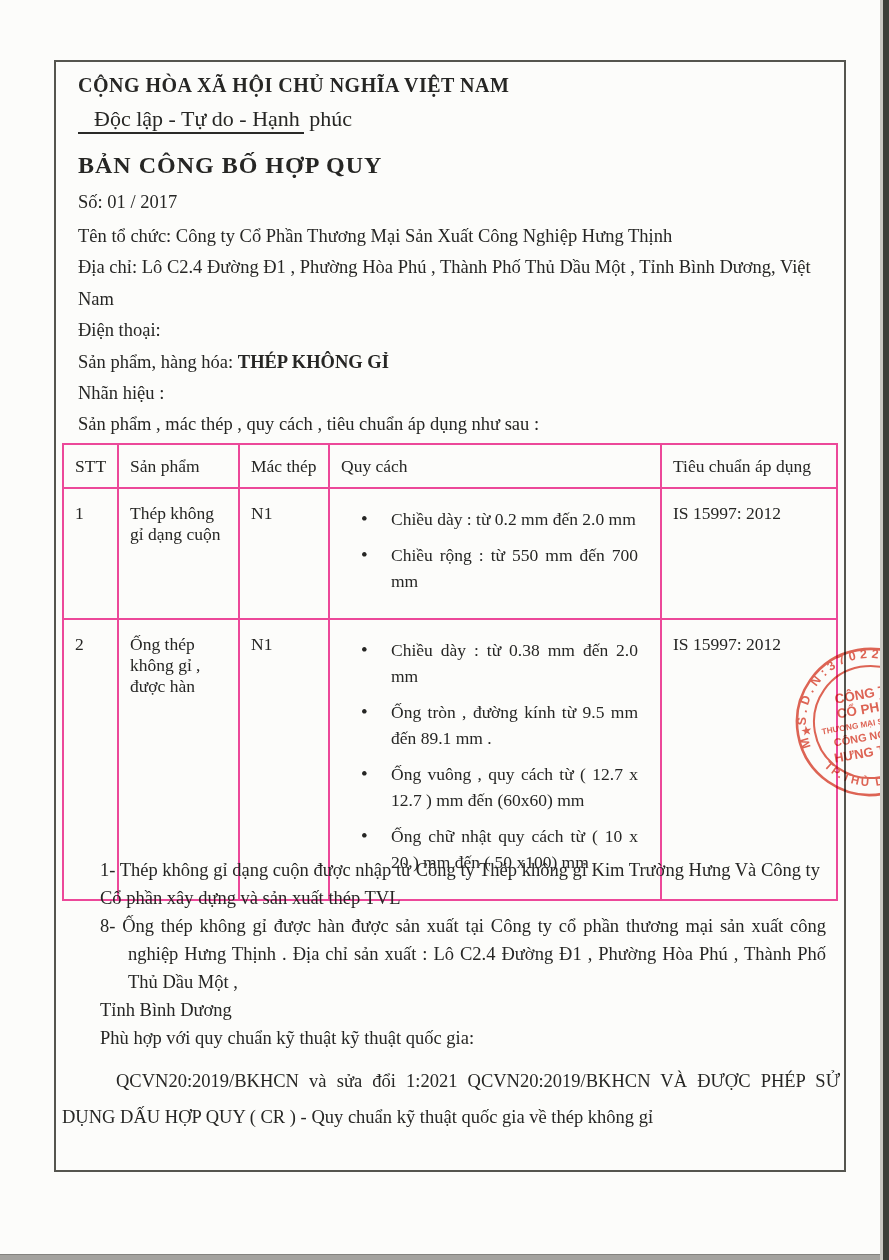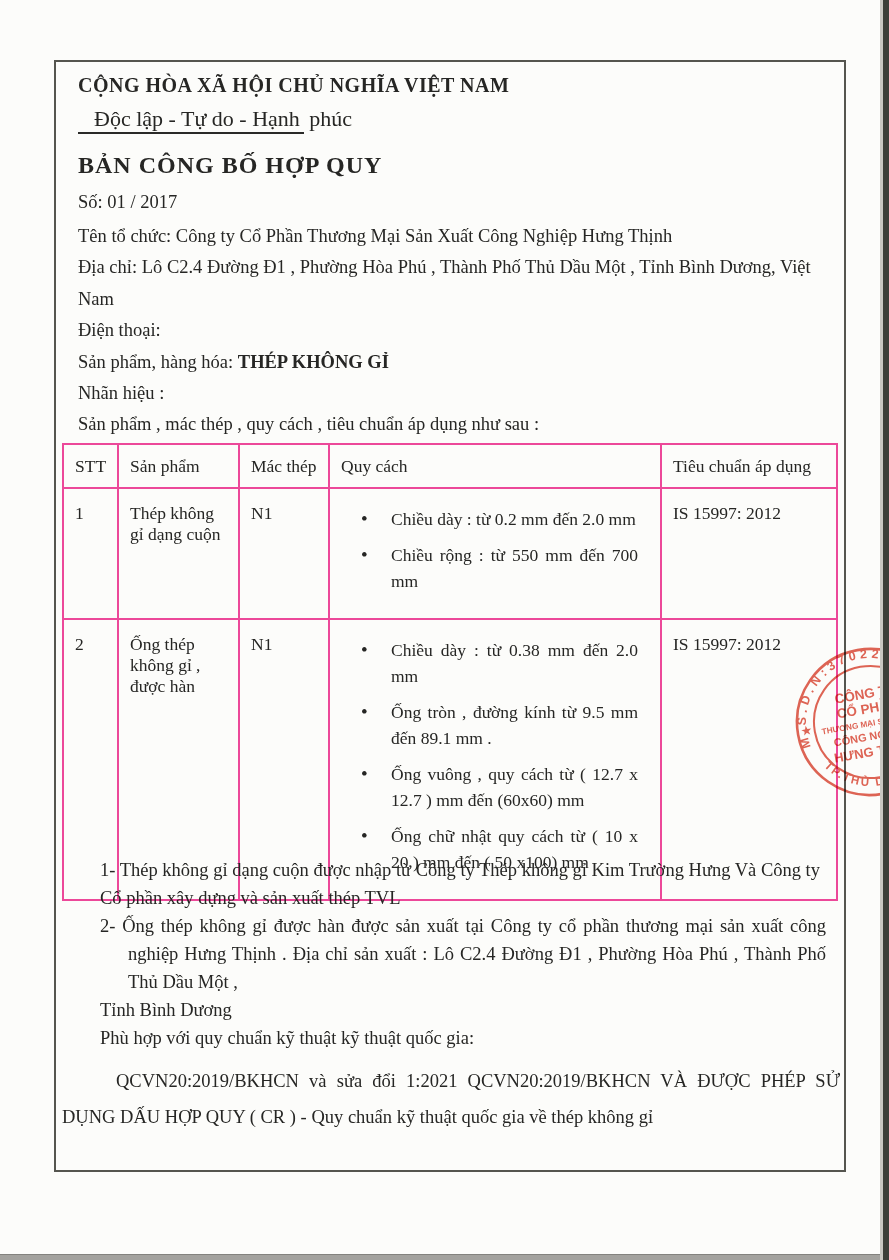--- a/index.html
+++ b/index.html
@@ -163,21 +163,21 @@
             <span class="bt">Ống chữ nhật quy cách từ ( 10 x 20 ) mm đến ( 50 x100) mm</span>
           </div>
     </td>
     <td>IS 15997: 2012</td>
   </tr>
 </tbody>
   </table>
 
 <div class="notes">
   <div>1- Thép không gỉ dạng cuộn được nhập từ Công ty Thép không gỉ Kim Trường Hưng Và Công ty Cổ phần xây dựng và sản xuất thép TVL</div>
-  <div class="hang">2- Ống thép không gỉ được hàn được sản xuất tại Công ty cổ phần thương mại sản xuất công nghiệp Hưng Thịnh . Địa chỉ sản xuất : Lô C2.4 Đường Đ1 , Phường Hòa Phú , Thành Phố Thủ Dầu Một ,</div>
+  <div class="hang">8- Ống thép không gỉ được hàn được sản xuất tại Công ty cổ phần thương mại sản xuất công nghiệp Hưng Thịnh . Địa chỉ sản xuất : Lô C2.4 Đường Đ1 , Phường Hòa Phú , Thành Phố Thủ Dầu Một ,</div>
   <div>Tỉnh Bình Dương</div>
   <div>Phù hợp với quy chuẩn kỹ thuật kỹ thuật quốc gia:</div>
 </div>
 <div class="conform-detail">QCVN20:2019/BKHCN và sửa đổi 1:2021 QCVN20:2019/BKHCN VÀ ĐƯỢC PHÉP SỬ DỤNG DẤU HỢP QUY ( CR ) -  Quy chuẩn kỹ thuật quốc gia về thép không gỉ</div>
 
 <svg class="seal" viewBox="0 0 200 200" xmlns="http://www.w3.org/2000/svg">
   <g transform="rotate(-10 100 100)" fill="none" stroke="#dc4f3e">
     <circle cx="100" cy="100" r="73" stroke-width="2.6"></circle>
     <circle cx="100" cy="100" r="56" stroke-width="2"></circle>
     <path id="sealArcTop" d="M 39.9 121.9 A 64 64 0 1 1 160.1 121.9" stroke="none"></path>

